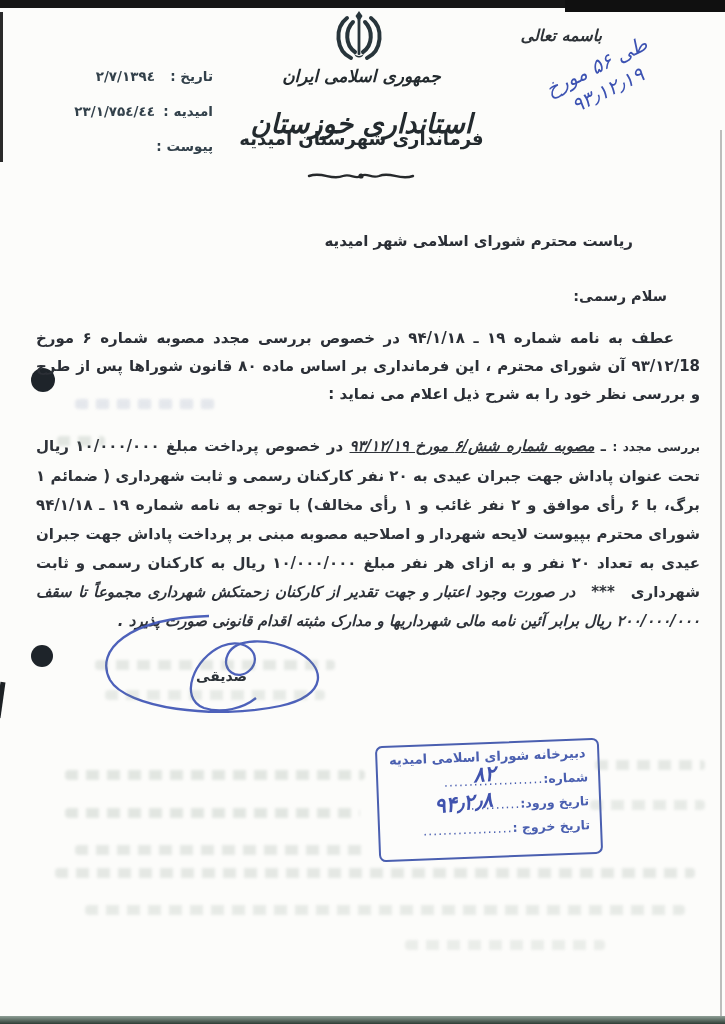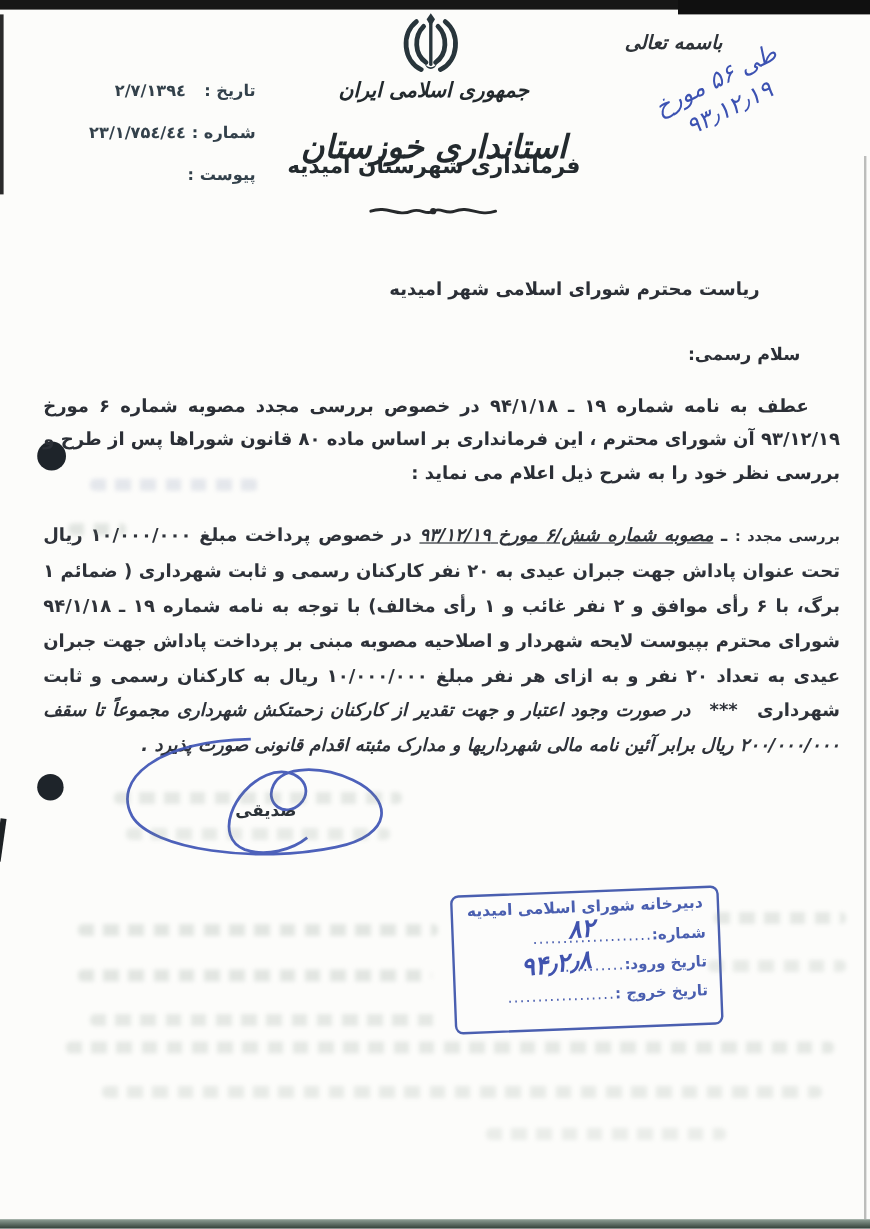--- a/index.html
+++ b/index.html
@@ -121,33 +121,33 @@
     <div>طی ۵۶ مورخ</div>
     <div>۹۳٫۱۲٫۱۹</div>
   </div>
 
   <div class="meta">
     <div class="meta-row">
       <span class="meta-label">تاریخ :</span>
       <span class="meta-value">۱۳۹٤/۲/۷</span>
     </div>
     <div class="meta-row">
-      <span class="meta-label">شماره :</span>
+      <span class="meta-label">امیدیه :</span>
       <span class="meta-value">٤٤/۲۳/۱/۷۵٤</span>
     </div>
     <div class="meta-row">
       <span class="meta-label">پیوست :</span>
       <span class="meta-value"></span>
     </div>
   </div>
 
   <div class="recipient">ریاست محترم شورای اسلامی شهر امیدیه</div>
   <div class="salutation">سلام رسمی:</div>
 
-  <div class="para para-1">عطف به نامه شماره ۱۹ ـ ۹۴/۱/۱۸  در خصوص بررسی مجدد مصوبه شماره ۶ مورخ ۹۳/۱۲/۱۹ آن شورای محترم ، این فرمانداری بر اساس ماده ۸۰ قانون شوراها پس از طرح و بررسی نظر خود را به شرح ذیل اعلام می نماید :</div>
+  <div class="para para-1">عطف به نامه شماره ۱۹ ـ ۹۴/۱/۱۸  در خصوص بررسی مجدد مصوبه شماره ۶ مورخ ۹۳/۱۲/18 آن شورای محترم ، این فرمانداری بر اساس ماده ۸۰ قانون شوراها پس از طرح و بررسی نظر خود را به شرح ذیل اعلام می نماید :</div>
 
   <div class="para para-2">
     <span class="lead">بررسی مجدد :</span><span> ـ </span><span class="useg">مصوبه شماره شش/۶ مورخ ۹۳/۱۲/۱۹</span><span> در خصوص پرداخت مبلغ ۱۰/۰۰۰/۰۰۰ ریال تحت عنوان پاداش جهت جبران عیدی به ۲۰ نفر کارکنان رسمی و ثابت شهرداری ( ضمائم ۱ برگ، با ۶ رأی موافق و ۲ نفر غائب و ۱ رأی مخالف) با توجه به نامه شماره ۱۹ ـ ۹۴/۱/۱۸ شورای محترم بپیوست لایحه شهردار و اصلاحیه مصوبه مبنی بر پرداخت پاداش جهت جبران عیدی به تعداد ۲۰ نفر و به ازای هر نفر مبلغ ۱۰/۰۰۰/۰۰۰ ریال به کارکنان رسمی و ثابت شهرداری</span><span class="stars">***</span><span class="directive">در صورت وجود اعتبار و جهت تقدیر از کارکنان زحمتکش شهرداری مجموعاً تا سقف ۲۰۰/۰۰۰/۰۰۰ ریال برابر آئین نامه مالی شهرداریها و مدارک مثبته اقدام قانونی صورت پذیرد .</span>
   </div>
 
   <div class="sig-wrap">
     <svg width="250" height="120" viewBox="0 0 250 120">
       <path d="M125 6 C45 8 10 40 26 70 C42 98 130 110 196 96 C244 86 244 56 210 40
                C184 28 152 28 144 44 C136 60 154 72 166 60 C180 46 162 26 138 36
                C110 48 94 88 120 98 C138 104 160 98 172 88" fill="none" stroke="#3e54b4" stroke-width="2.3" opacity="0.92"></path>

